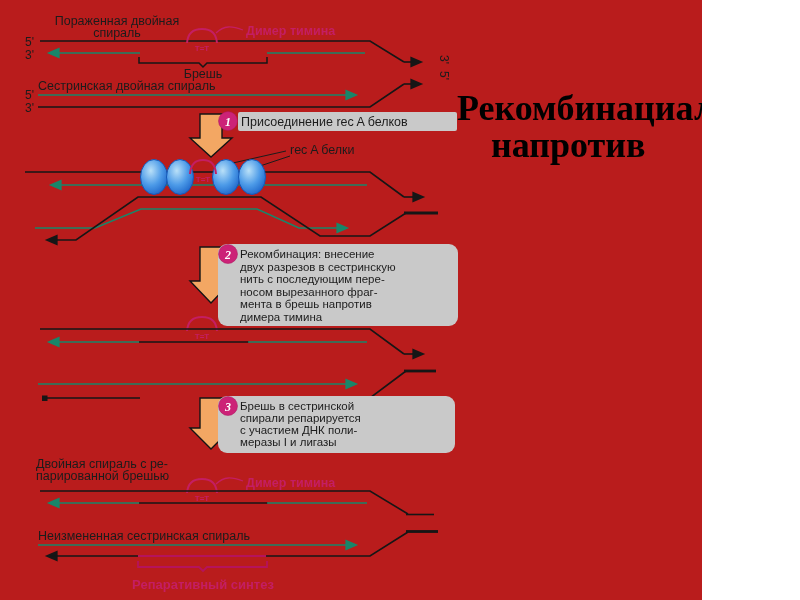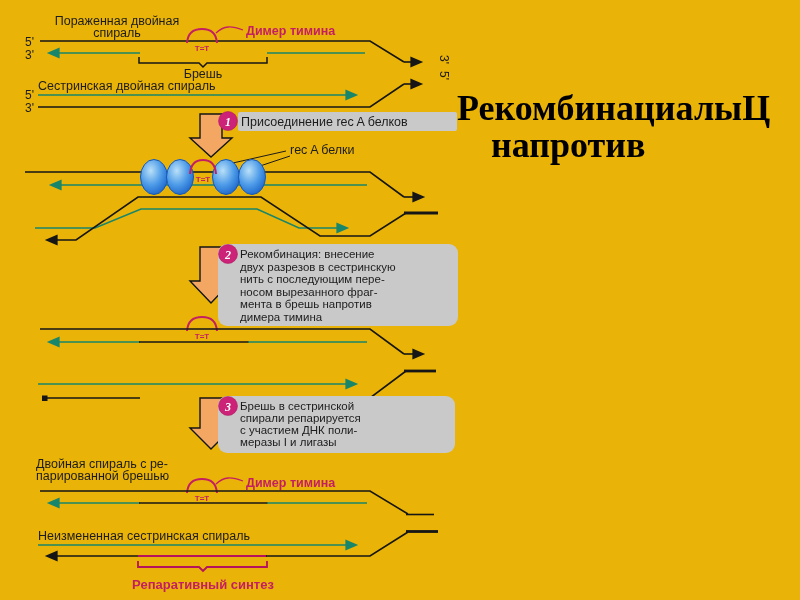--- a/index.html
+++ b/index.html
@@ -1,16 +1,16 @@
 <!DOCTYPE html>
 <html><head>
 <meta charset="utf-8">
 <style>
   html,body{margin:0;padding:0;background:#fff;}
-  #page{position:relative;width:800px;height:600px;background:#eab308;overflow:hidden;
+  #page{position:relative;width:702px;height:600px;background:#b91c1c;overflow:hidden;
         font-family:"Liberation Sans",sans-serif;}
   #diagram{position:absolute;left:0;top:0;}
   .t{font-family:"Liberation Sans",sans-serif;font-size:12.5px;fill:#1c1c1c;}
   .t-small{font-family:"Liberation Sans",sans-serif;font-size:11.5px;fill:#1c1c1c;}
   .t-prime{font-family:"Liberation Sans",sans-serif;font-size:12px;fill:#1c1c1c;}
   .t-mag{font-family:"Liberation Sans",sans-serif;font-size:12.5px;font-weight:bold;fill:#c41e63;}
   .t-dimer{font-family:"Liberation Sans",sans-serif;font-size:8px;font-weight:bold;fill:#c41e63;}
   .t-badge{font-family:"Liberation Serif",serif;font-size:12px;font-style:italic;font-weight:bold;fill:#ffffff;}
   .strand-b{stroke:#161616;stroke-width:1.6;fill:none;}
   .strand-g{stroke:#18866a;stroke-width:1.6;fill:none;}

